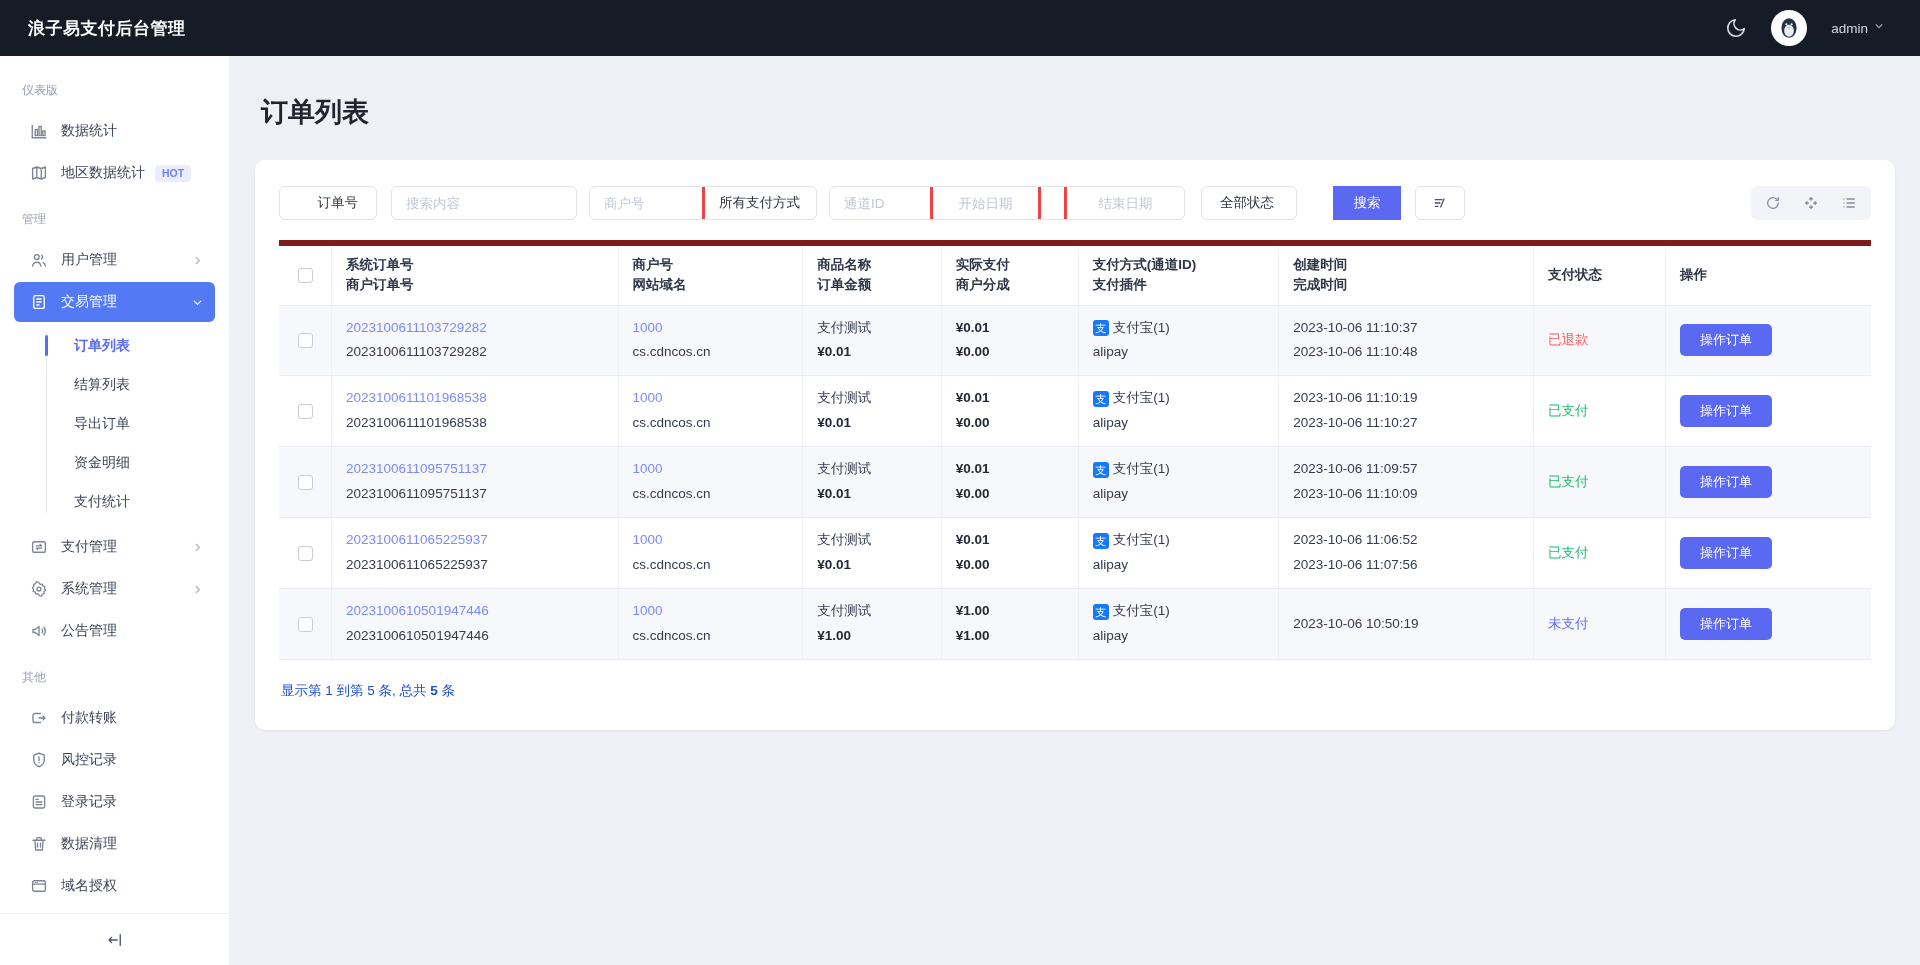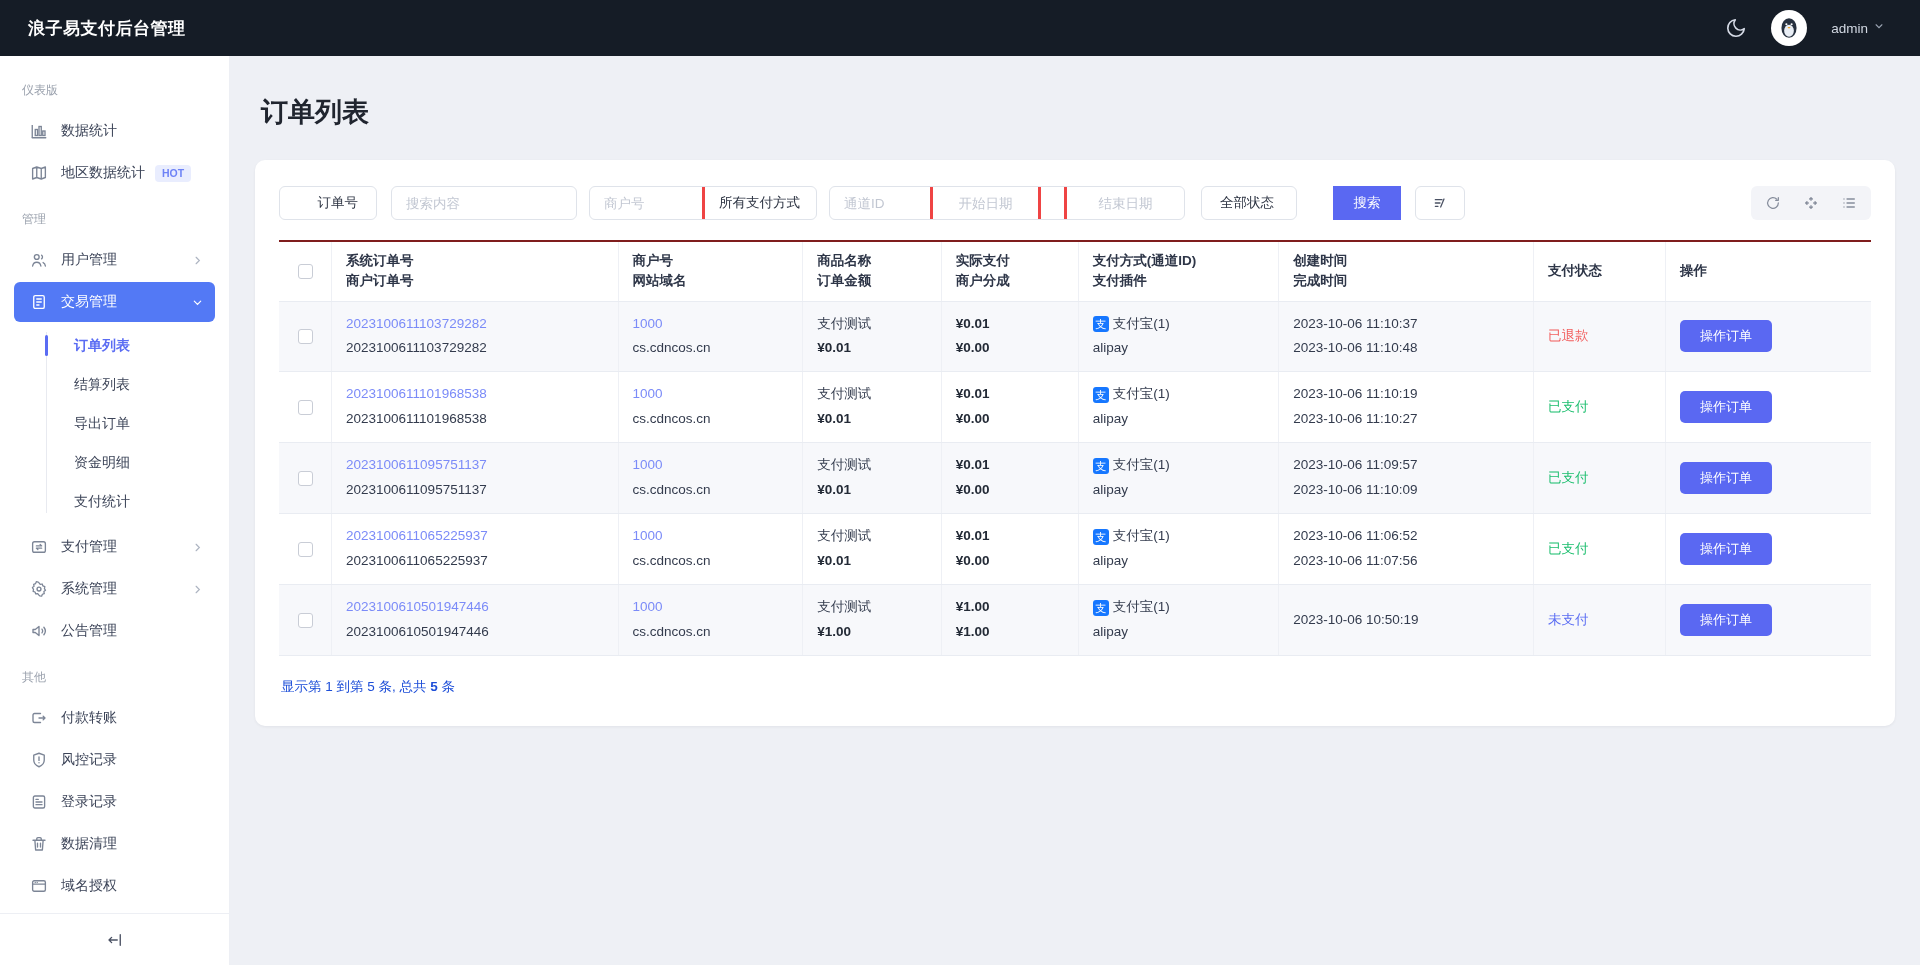--- a/index.html
+++ b/index.html
@@ -62,21 +62,21 @@
   .btn-search { height:34px; width:68px; background:#5a68f2; color:#fff; border:none;
     border-radius:0; font-size:13.5px; cursor:pointer; font-family:inherit; }
   .btn-filter { height:34px; width:50px; background:#fff; border:1px solid #dfe3ea;
     border-radius:6px; display:flex; align-items:center; justify-content:center;
     color:#4a5163; cursor:pointer; }
   .toolbox { position:absolute; right:0; top:0; height:34px; background:#f3f4f8; border-radius:6px;
     display:flex; align-items:center; padding:0 14px; gap:22px; color:#868d9c; }
   .toolbox svg { width:16px; height:16px; cursor:pointer; }
 
   
-  table { width:100%; border-collapse:collapse; table-layout:fixed; border-top:2px solid #7f1d1d; }
+  table { width:100%; border-collapse:collapse; table-layout:fixed; border-top:6px solid #7f1d1d; }
   th, td { border-bottom:1px solid #e9ecf2; border-right:1px solid #eef0f5; text-align:left;
     vertical-align:middle; }
   th:last-child, td:last-child { border-right:none; }
   th { padding:9px 14px; font-size:13.5px; color:#2e3648; font-weight:700; line-height:1.5; height:52px; }
   td { padding:10px 14px; font-size:13.5px; color:#333b4d; line-height:1.85; height:63px; }
   tr.odd td { background:#f7f8fb; }
   .link { color:#7b8bf8; cursor:pointer; }
   .b { font-weight:700; color:#232a36; }
   .checkbox { display:inline-block; width:15px; height:15px; border:1px solid #c9cdd6;
     border-radius:3px; background:#fff; cursor:pointer; vertical-align:middle; }

